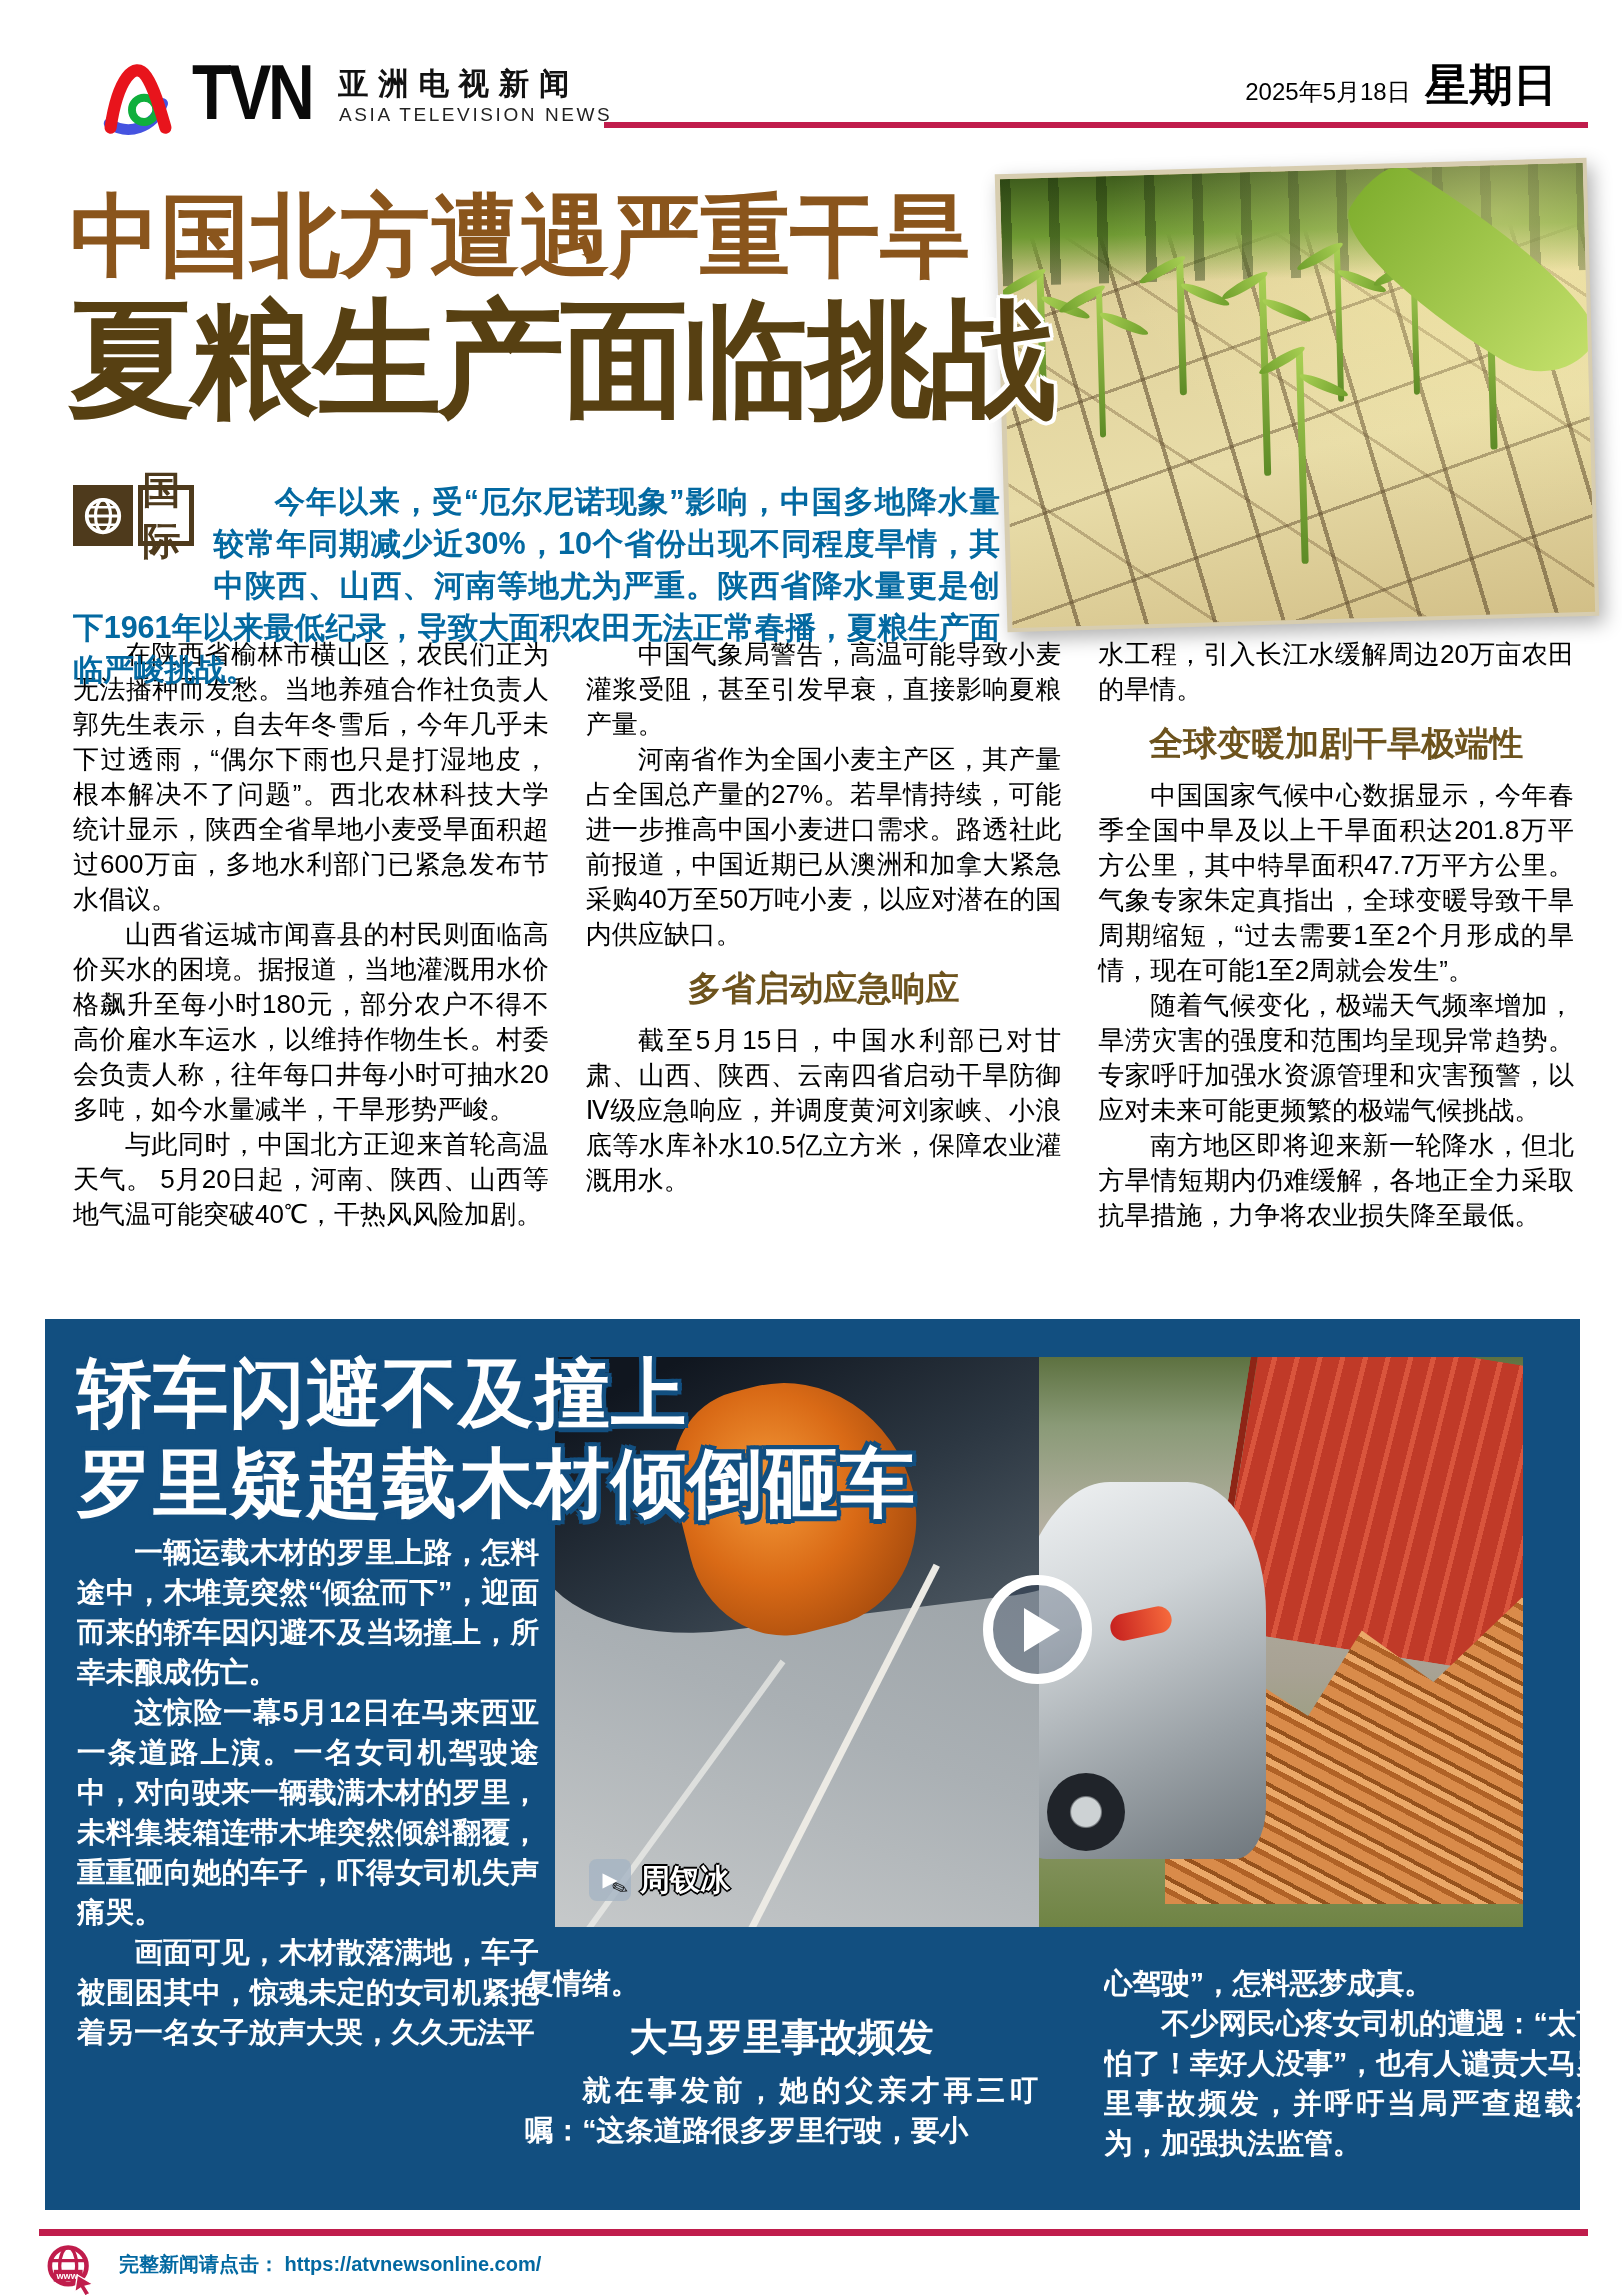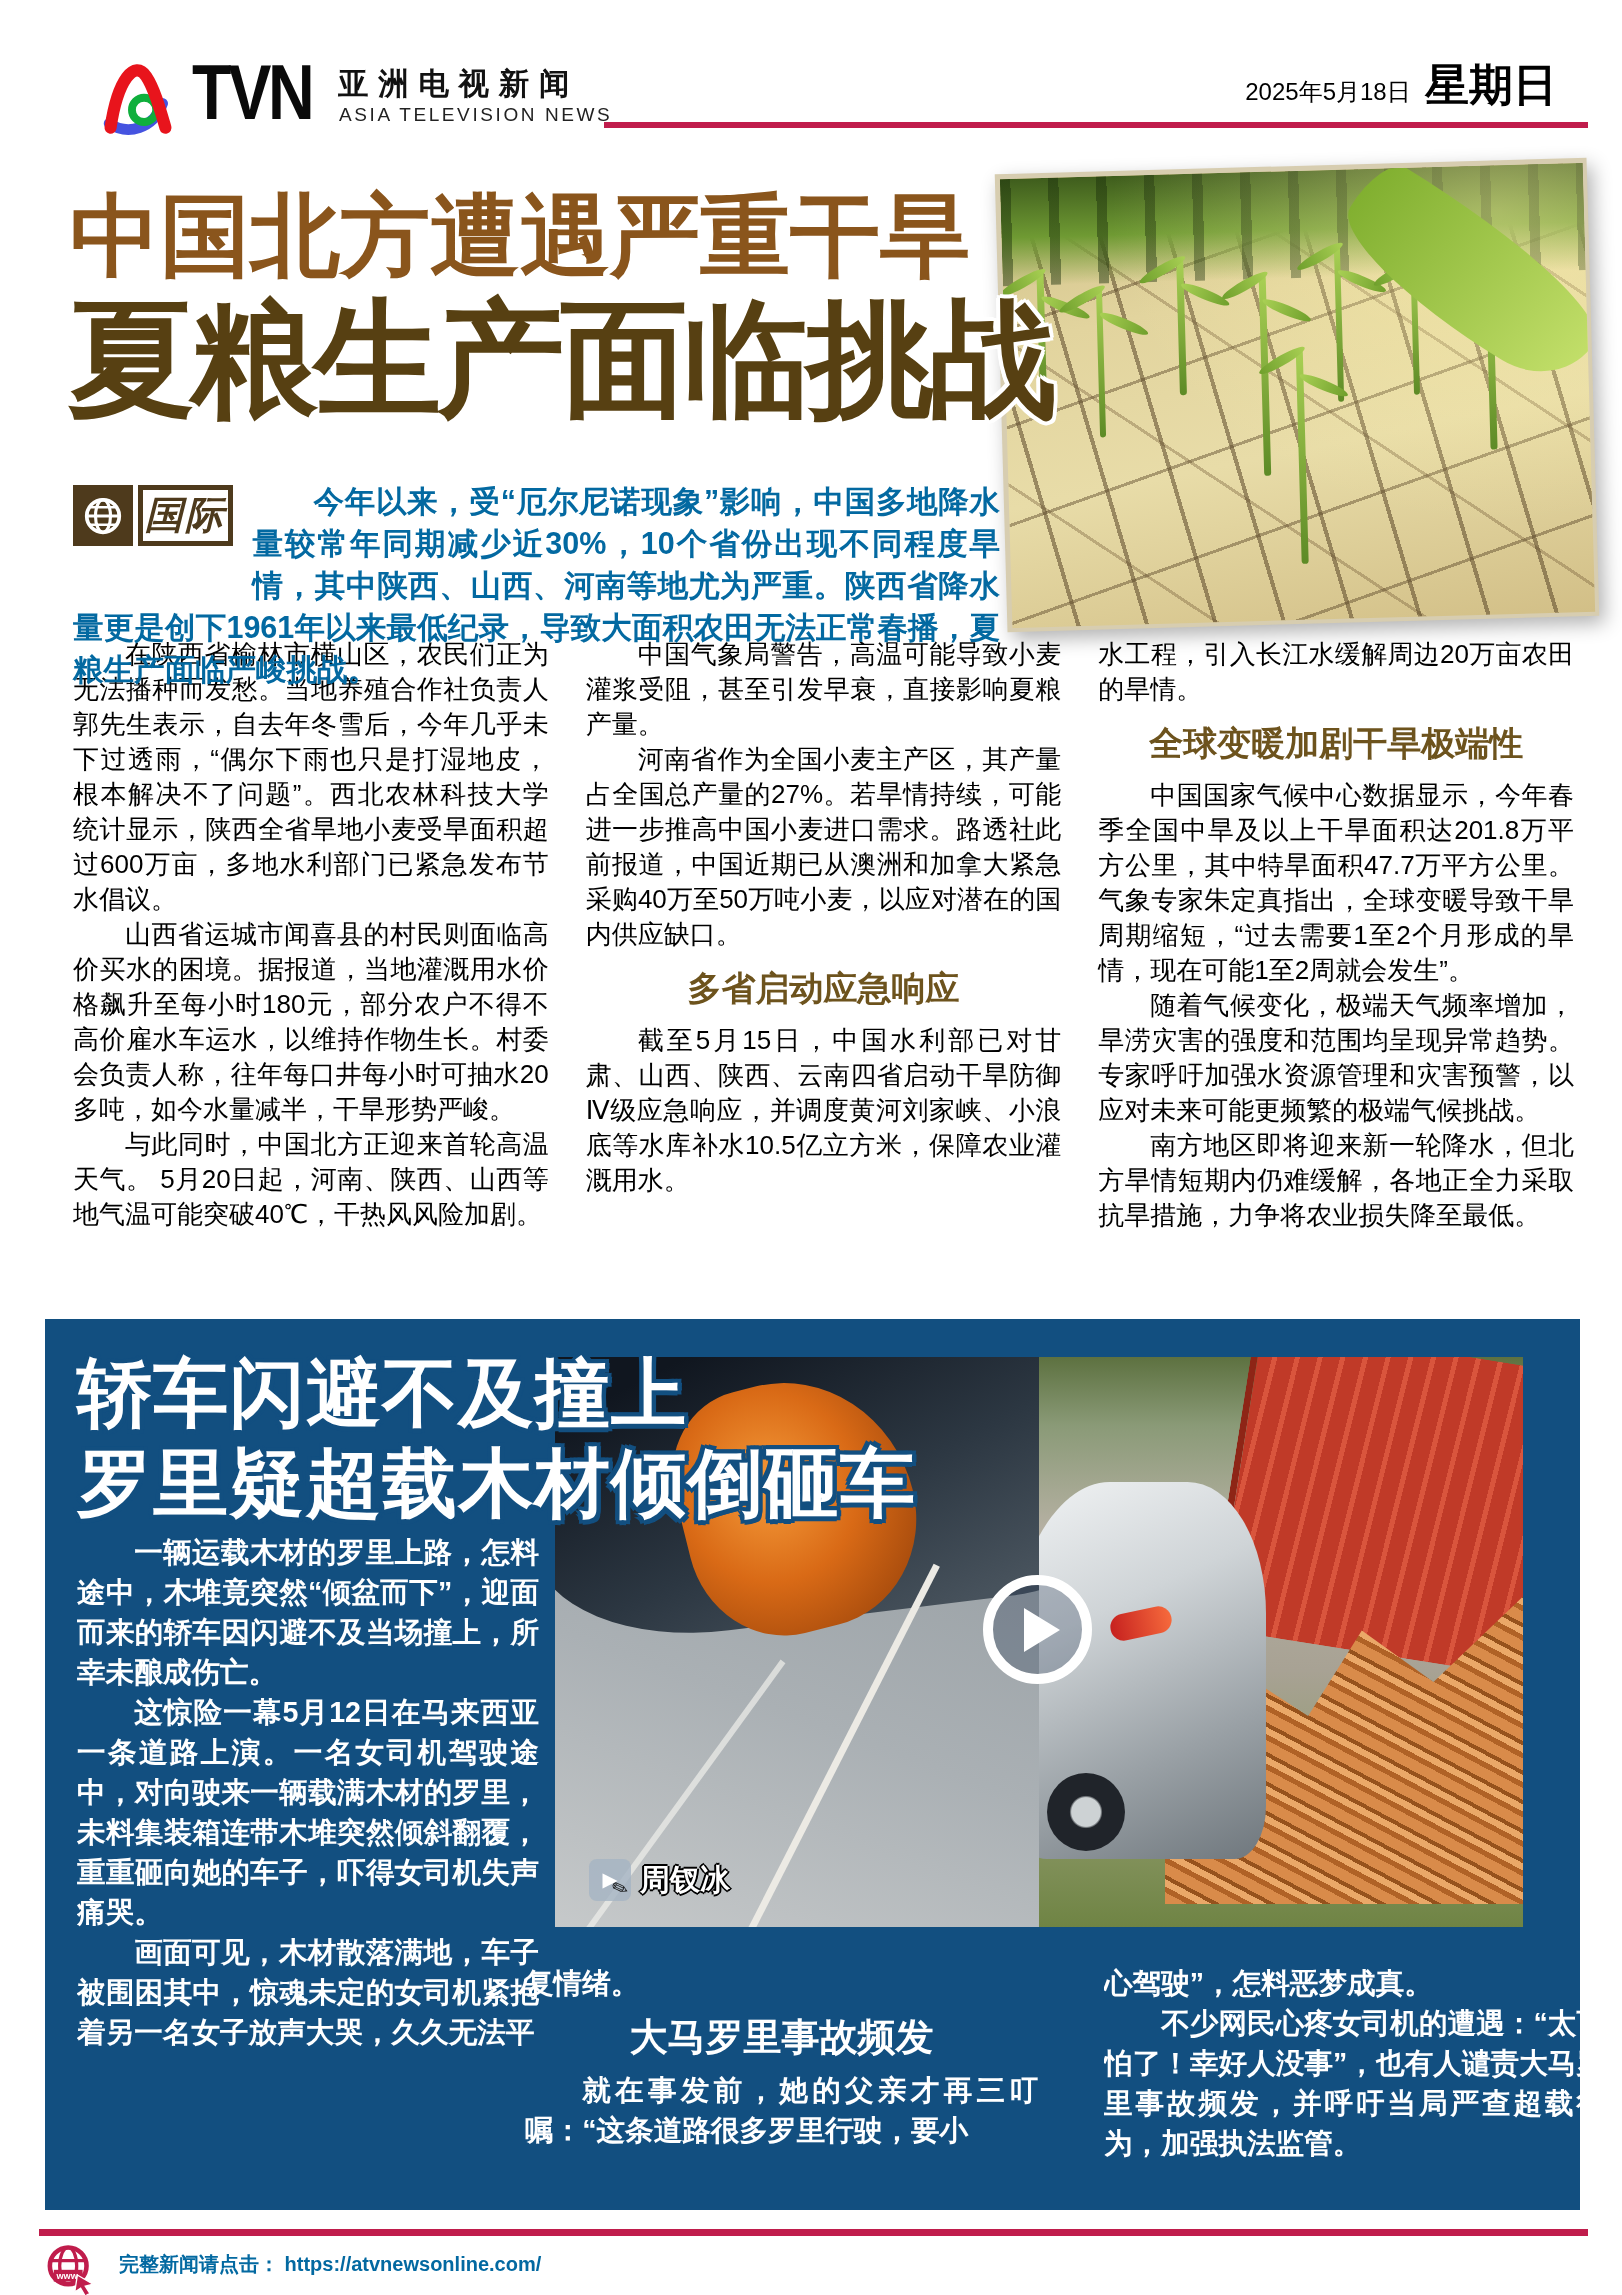--- a/index.html
+++ b/index.html
@@ -55,21 +55,21 @@
   .s5{left:57%; top:17%; height:156px;}
   .s6{left:70%; top:21%; height:133px;}
   .s7{left:83%; top:25%; height:172px;}
   .s8{left:50%; top:40%; height:214px;}
   .hero-leaf { position:absolute; right:-26px; top:52px; width:279px; height:114px; z-index:4;
     background:linear-gradient(100deg,#7fae2e,#c4e06b); border-radius:10% 90% 25% 75% / 55% 45% 55% 45%;
     transform:rotate(33deg); }
 
   
   .lead { position:absolute; left:73px; top:480px; width:927px; z-index:3; }
-  .badge { float:left; width:160px; height:61px; margin:5.2px 19.5px 19.5px 0; display:flex;font-style:italic; }
+  .badge { float:left; width:121px; height:61px; margin:5.2px 19.5px 19.5px 0; display:flex; }
   .badge-globe { width:60px; height:61px; background:#4e3a1c; display:flex; align-items:center; justify-content:center; }
   .badge-label { flex:1; margin-left:4.5px; border:5.8px solid #4e3a1c; box-sizing:border-box;
     color:#4e3a1c; font-size:38px; font-weight:900; letter-spacing:2.6px;
     display:flex; align-items:center; justify-content:center; background:#fff; }
   .lead-text { margin:0; font-size:30.5px; font-weight:700; line-height:42px;
     text-indent:2em; text-align:justify; color:#0369a1; }
 
   
   .columns { position:absolute; left:73px; top:637px; width:1501px; height:613px;
     display:flex; gap:37px; overflow:hidden; }

